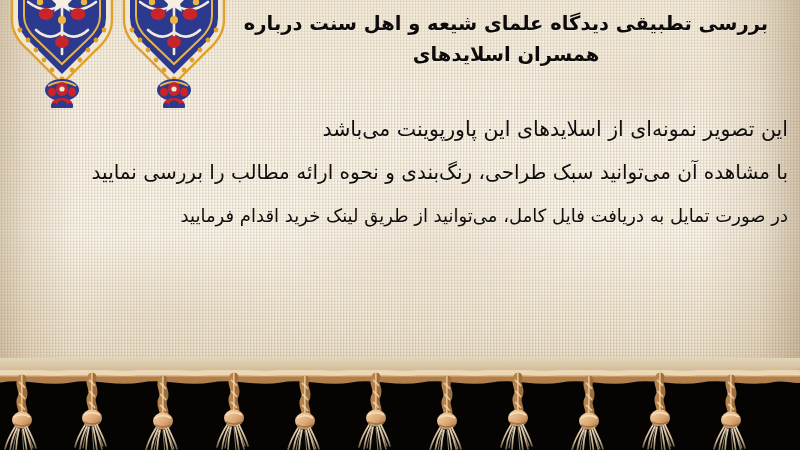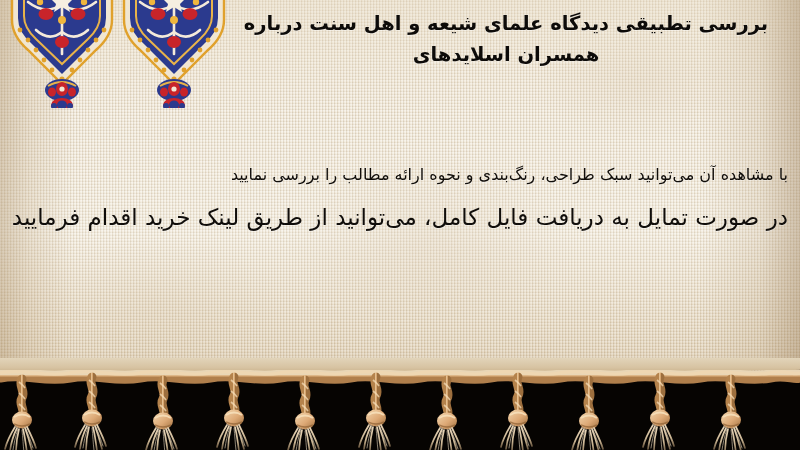--- a/index.html
+++ b/index.html
@@ -101,22 +101,22 @@
     right: 12px;
     left: 12px;
     text-align: right;
     color: #100d0a;
     font-size: 20px;
     line-height: 43px;
     text-shadow: 0 1px 0 rgba(255,255,255,0.30);
   }
   .body-block .ln { display: block; white-space: nowrap; }
   .body-block .ln.l1 { font-size: 20.5px; }
-  .body-block .ln.l2 { font-size: 16px; margin-top: 45px; }
-  .body-block .ln.l3 { font-size: 23px; }
+  .body-block .ln.l2 { font-size: 20px; }
+  .body-block .ln.l3 { font-size: 18px; }
 
   
   .fringe {
     position: absolute;
     left: 0;
     top: 370px;
     width: 800px;
     height: 80px;
   }
   .black-base {
@@ -296,20 +296,21 @@
       </g>
     </g>
   </svg>
 
   <div class="title-block">
     <span class="ln">بررسی تطبیقی دیدگاه علمای شیعه و اهل سنت درباره</span>
     <span class="ln">همسران اسلایدهای</span>
   </div>
 
   <div class="body-block">
+    <span class="ln l1">این تصویر نمونه‌ای از اسلایدهای این پاورپوینت می‌باشد</span>
     <span class="ln l2">با مشاهده آن می‌توانید سبک طراحی، رنگ‌بندی و نحوه ارائه مطالب را بررسی نمایید</span>
     <span class="ln l3">در صورت تمایل به دریافت فایل کامل، می‌توانید از طریق لینک خرید اقدام فرمایید</span>
   </div>
 
   <svg class="fringe" viewBox="0 0 800 80" preserveAspectRatio="none">
     <defs>
       <linearGradient id="rope" x1="0" y1="0" x2="1" y2="0">
         <stop offset="0%" stop-color="#b5834c"></stop>
         <stop offset="35%" stop-color="#efcda0"></stop>
         <stop offset="70%" stop-color="#d9a871"></stop>

